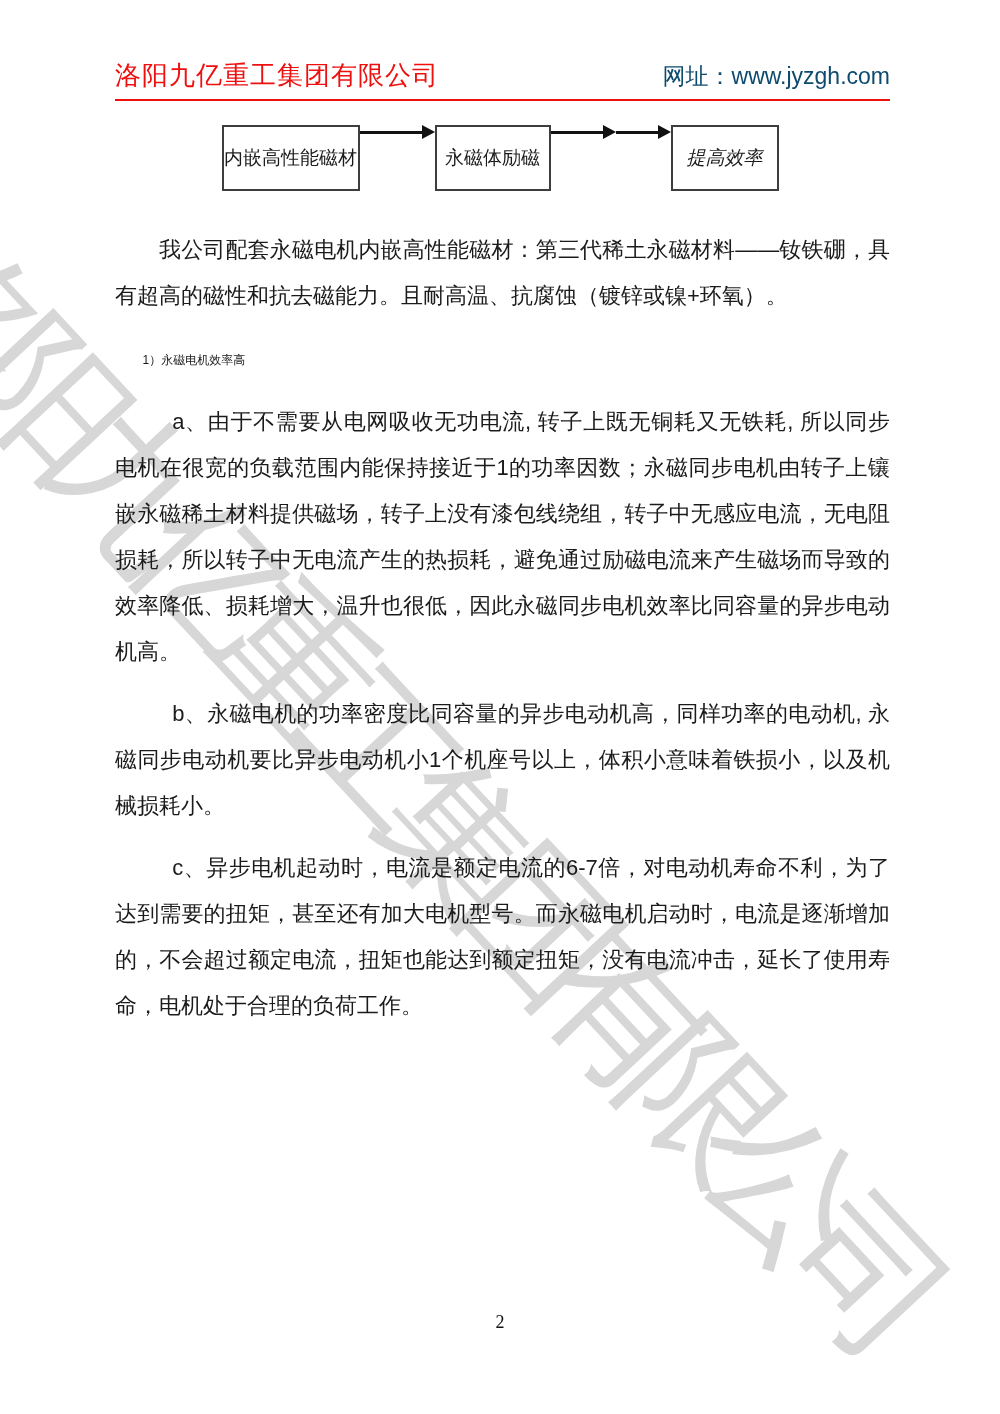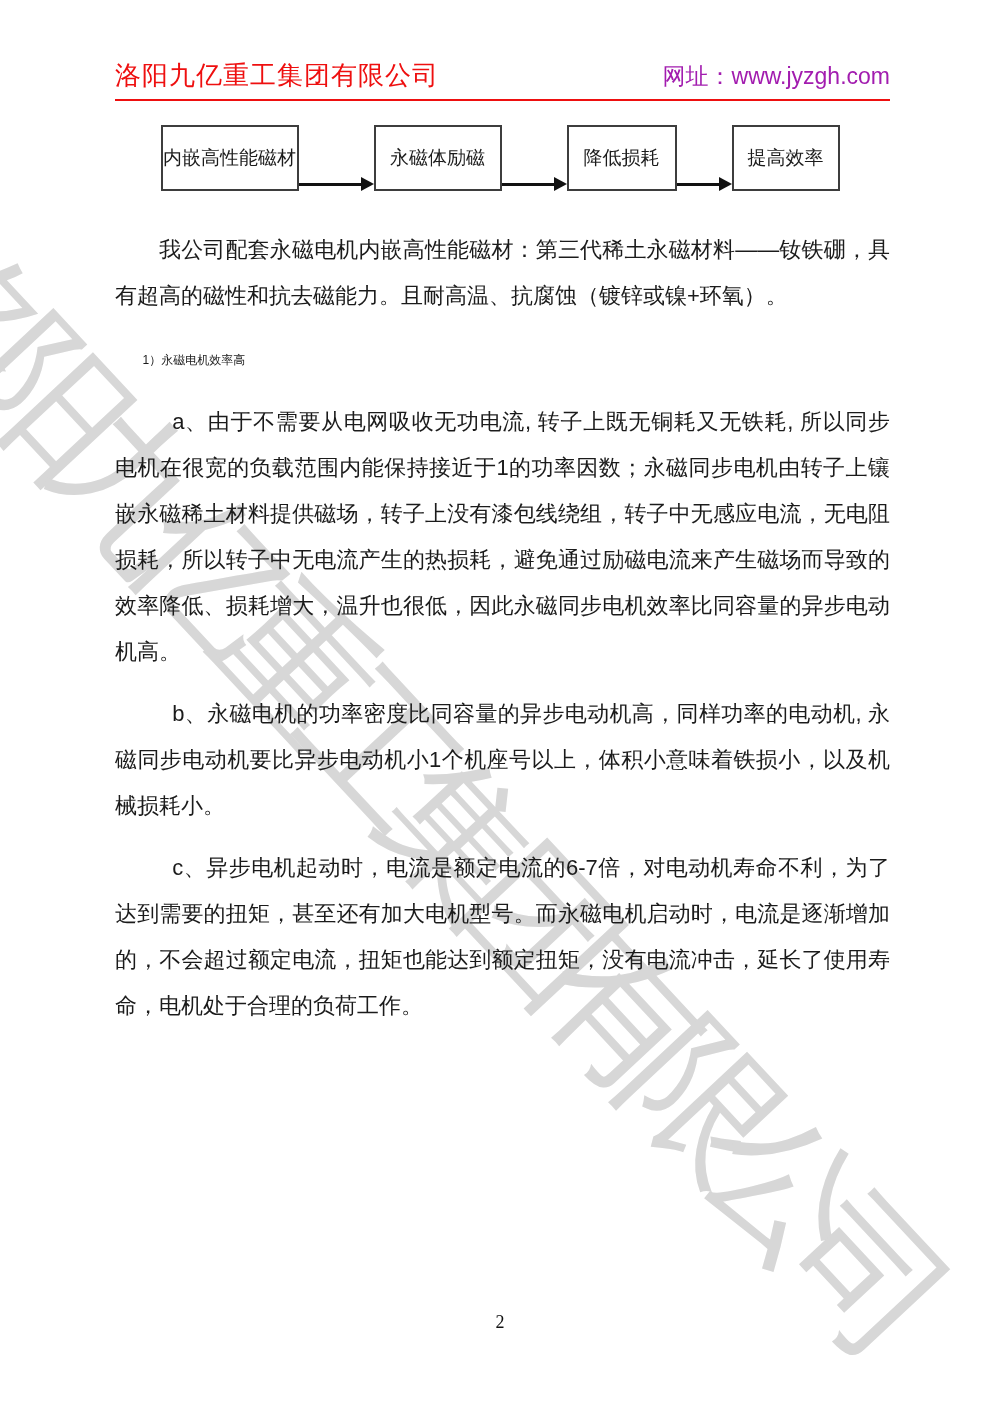--- a/index.html
+++ b/index.html
@@ -30,39 +30,39 @@
   
   .header{
     margin:0 110px 0 115px;
     padding:58px 0 6px 0;
     display:flex;
     justify-content:space-between;
     align-items:baseline;
     border-bottom:2px solid #ee0f0f;
   }
   .header .company{font-size:26px;color:#ee0f0f;letter-spacing:1px;}
-  .header .website{font-size:23px;color:#a21caf;}
+  .header .website{font-size:23px;color:#0c4a6e;}
   
   .diagram{
     margin:24px auto 0 auto;
     width:fit-content;
     display:flex;
-    align-items:flex-end;
+    align-items:flex-start;
   }
   .flowbox{
     height:66px;
     border:2px solid #3d3d3d;
     display:flex;align-items:center;justify-content:center;
     font-family:"Liberation Serif",serif;
     font-size:19px;
     color:#1b1b1b;
     box-sizing:border-box;
     background:transparent;
   }
-  .fb1{width:138px;} .fb2{width:128px;} .fb3{width:110px;} .fb4{width:108px;}
+  .fb1{width:138px;} .fb2{width:116px;} .fb3{width:110px;} .fb4{width:108px;font-style:italic;}
   .arrow{display:flex;align-items:center;}
   .a1{width:75px;} .a2{width:65px;} .a3{width:55px;}
   .arrow .shaft{flex:1;height:3px;background:#111;}
   .arrow .head{
     width:0;height:0;
     border-left:13px solid #111;
     border-top:7px solid transparent;
     border-bottom:7px solid transparent;
   }
   
@@ -113,21 +113,20 @@
       <div class="flowbox fb1">内嵌高性能磁材</div>
       <div class="arrow a1">
         <div class="shaft"></div>
         <div class="head"></div>
       </div>
       <div class="flowbox fb2">永磁体励磁</div>
       <div class="arrow a2">
         <div class="shaft"></div>
         <div class="head"></div>
       </div>
-      <div class="flowbox fb3">降低损耗</div>
       <div class="arrow a3">
         <div class="shaft"></div>
         <div class="head"></div>
       </div>
       <div class="flowbox fb4">提高效率</div>
     </div>
 
     <p class="para p1">我公司配套永磁电机内嵌高性能磁材：第三代稀土永磁材料——钕铁硼，具有超高的磁性和抗去磁能力。且耐高温、抗腐蚀（镀锌或镍+环氧）。</p>
 
 

